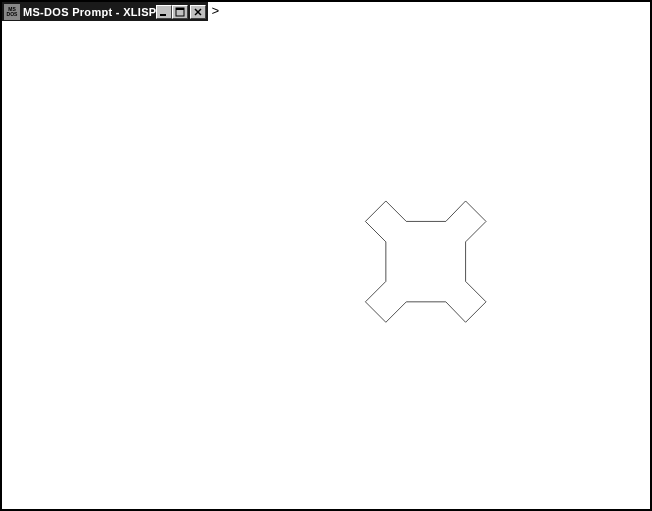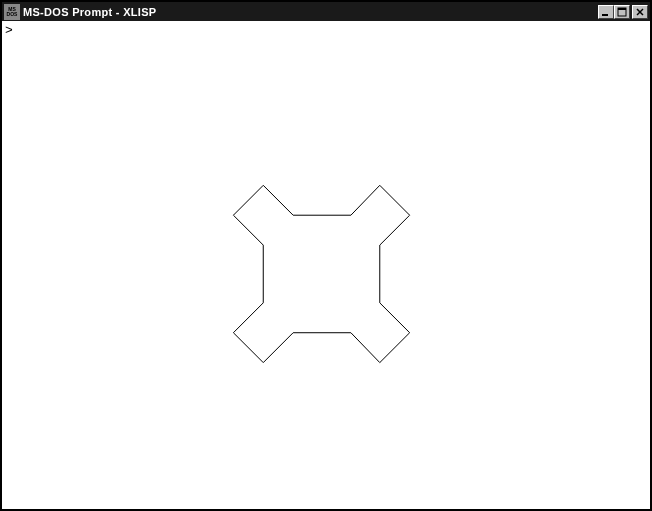--- a/index.html
+++ b/index.html
@@ -10,21 +10,20 @@
       font-family: "MS Sans Serif", Arial, sans-serif;
       font-size: 11px;
       overflow: hidden;
     }
     .window {
       width: 652px;
       height: 511px;
       border: 2px solid #000;
       background: #fff;
       display: flex;
-      flex-direction: column;
     }
     .titlebar {
       height: 19px;
       background: linear-gradient(to right, #0a0a0a, #2a2a2a);
       background: #1a1a1a;
       display: flex;
       align-items: center;
       padding: 0 2px;
       color: #fff;
       font-weight: bold;

